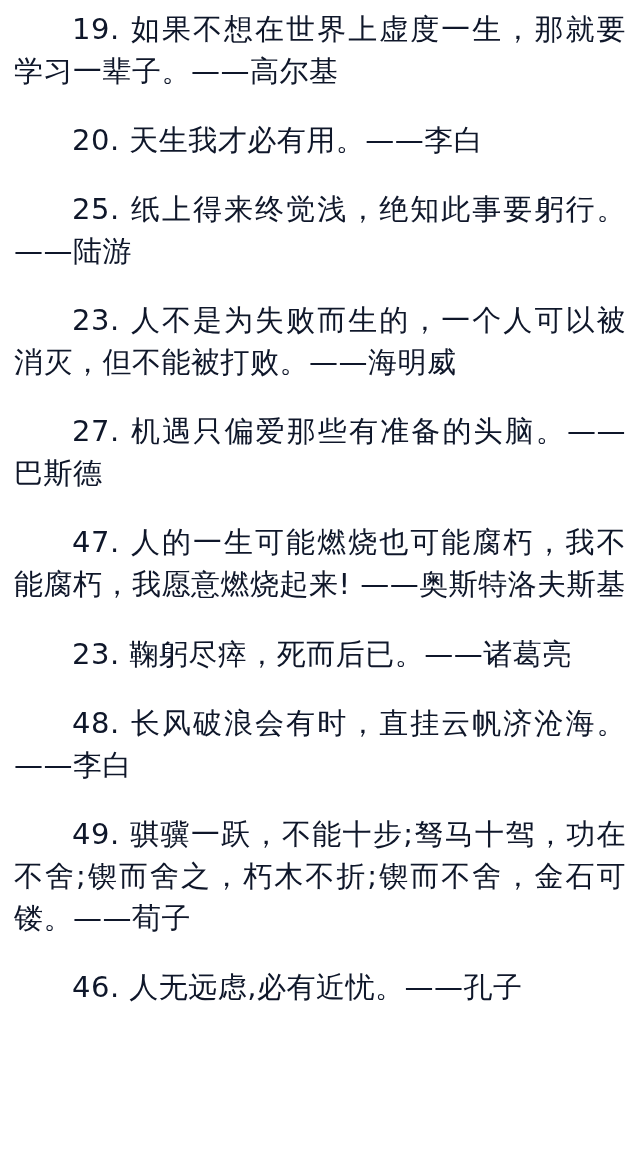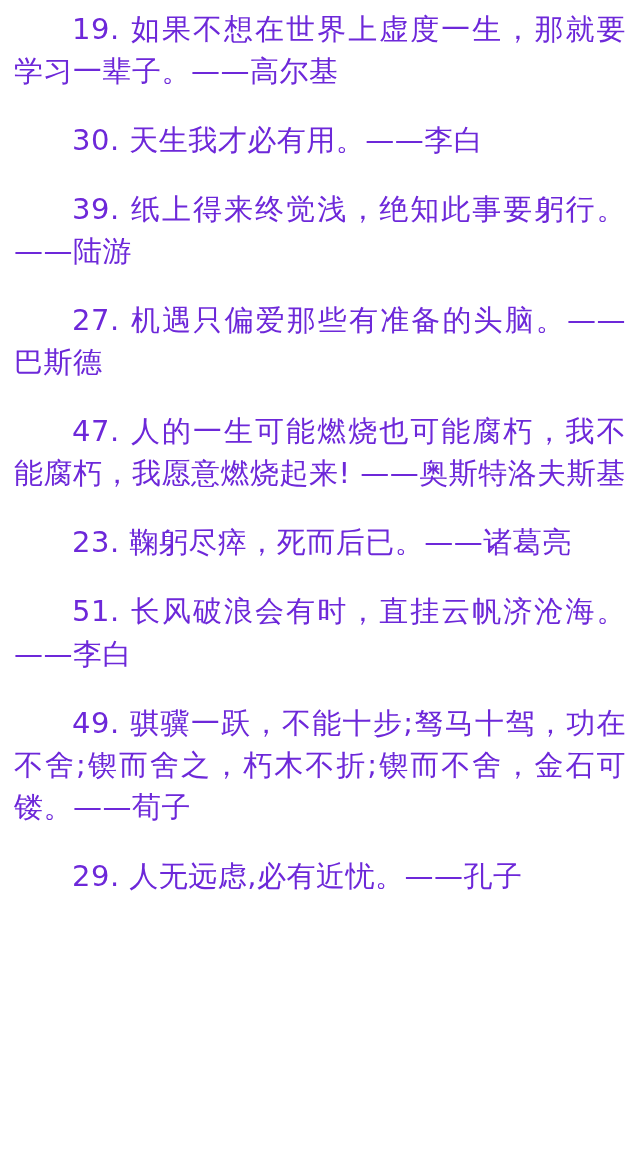--- a/index.html
+++ b/index.html
@@ -22,29 +22,30 @@
   .quote-item {
     font-size: 29px;
     line-height: 1.45;
     letter-spacing: 0.5px;
     text-indent: 2em;
     margin: 0 0 27px 0;
     text-align: justify;
     text-justify: inter-ideograph;
     word-break: break-all;
     font-weight: 500;
-    color: #6d28d9;
+    color: #0f172a;
   }
 </style>
 </head>
 <body>
 
 <main id="quote-list">
   <p class="quote-item">19. 如果不想在世界上虚度一生，那就要学习一辈子。——高尔基</p>
-  <p class="quote-item">30. 天生我才必有用。——李白</p>
-  <p class="quote-item">39. 纸上得来终觉浅，绝知此事要躬行。——陆游</p>
+  <p class="quote-item">20. 天生我才必有用。——李白</p>
+  <p class="quote-item">25. 纸上得来终觉浅，绝知此事要躬行。——陆游</p>
+  <p class="quote-item">23. 人不是为失败而生的，一个人可以被消灭，但不能被打败。——海明威</p>
   <p class="quote-item">27. 机遇只偏爱那些有准备的头脑。——巴斯德</p>
   <p class="quote-item">47. 人的一生可能燃烧也可能腐朽，我不能腐朽，我愿意燃烧起来! ——奥斯特洛夫斯基</p>
   <p class="quote-item">23. 鞠躬尽瘁，死而后已。——诸葛亮</p>
-  <p class="quote-item">51. 长风破浪会有时，直挂云帆济沧海。——李白</p>
+  <p class="quote-item">48. 长风破浪会有时，直挂云帆济沧海。——李白</p>
   <p class="quote-item">49. 骐骥一跃，不能十步;驽马十驾，功在不舍;锲而舍之，朽木不折;锲而不舍，金石可镂。——荀子</p>
-  <p class="quote-item">29. 人无远虑,必有近忧。——孔子</p>
+  <p class="quote-item">46. 人无远虑,必有近忧。——孔子</p>
 </main>
 
 </body></html>

